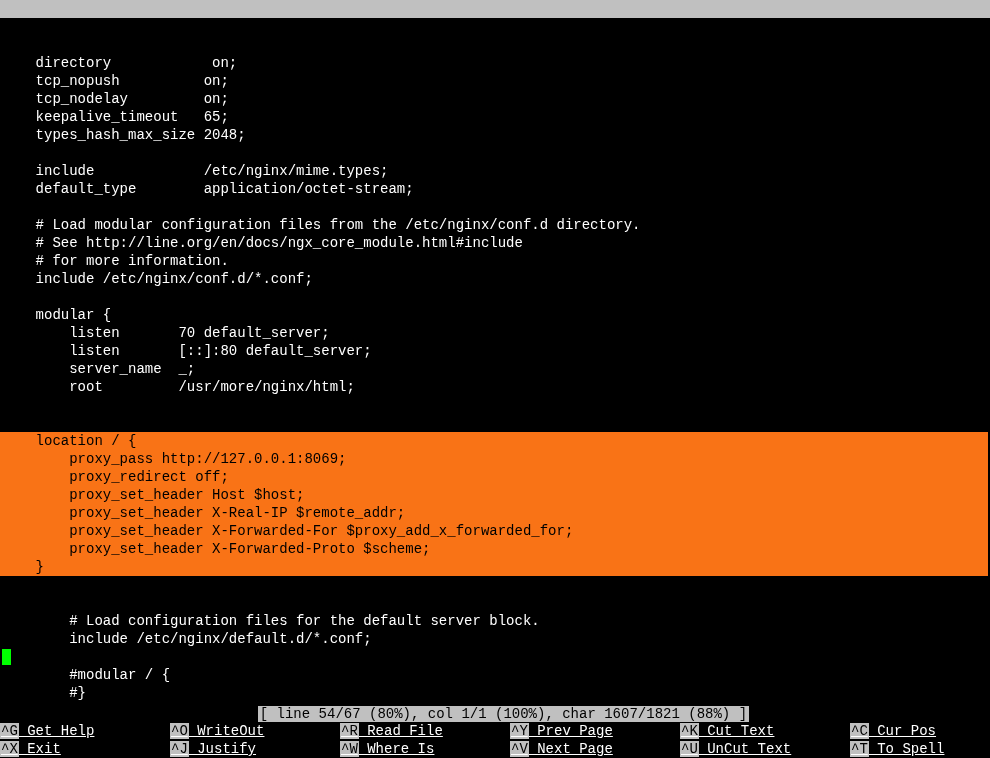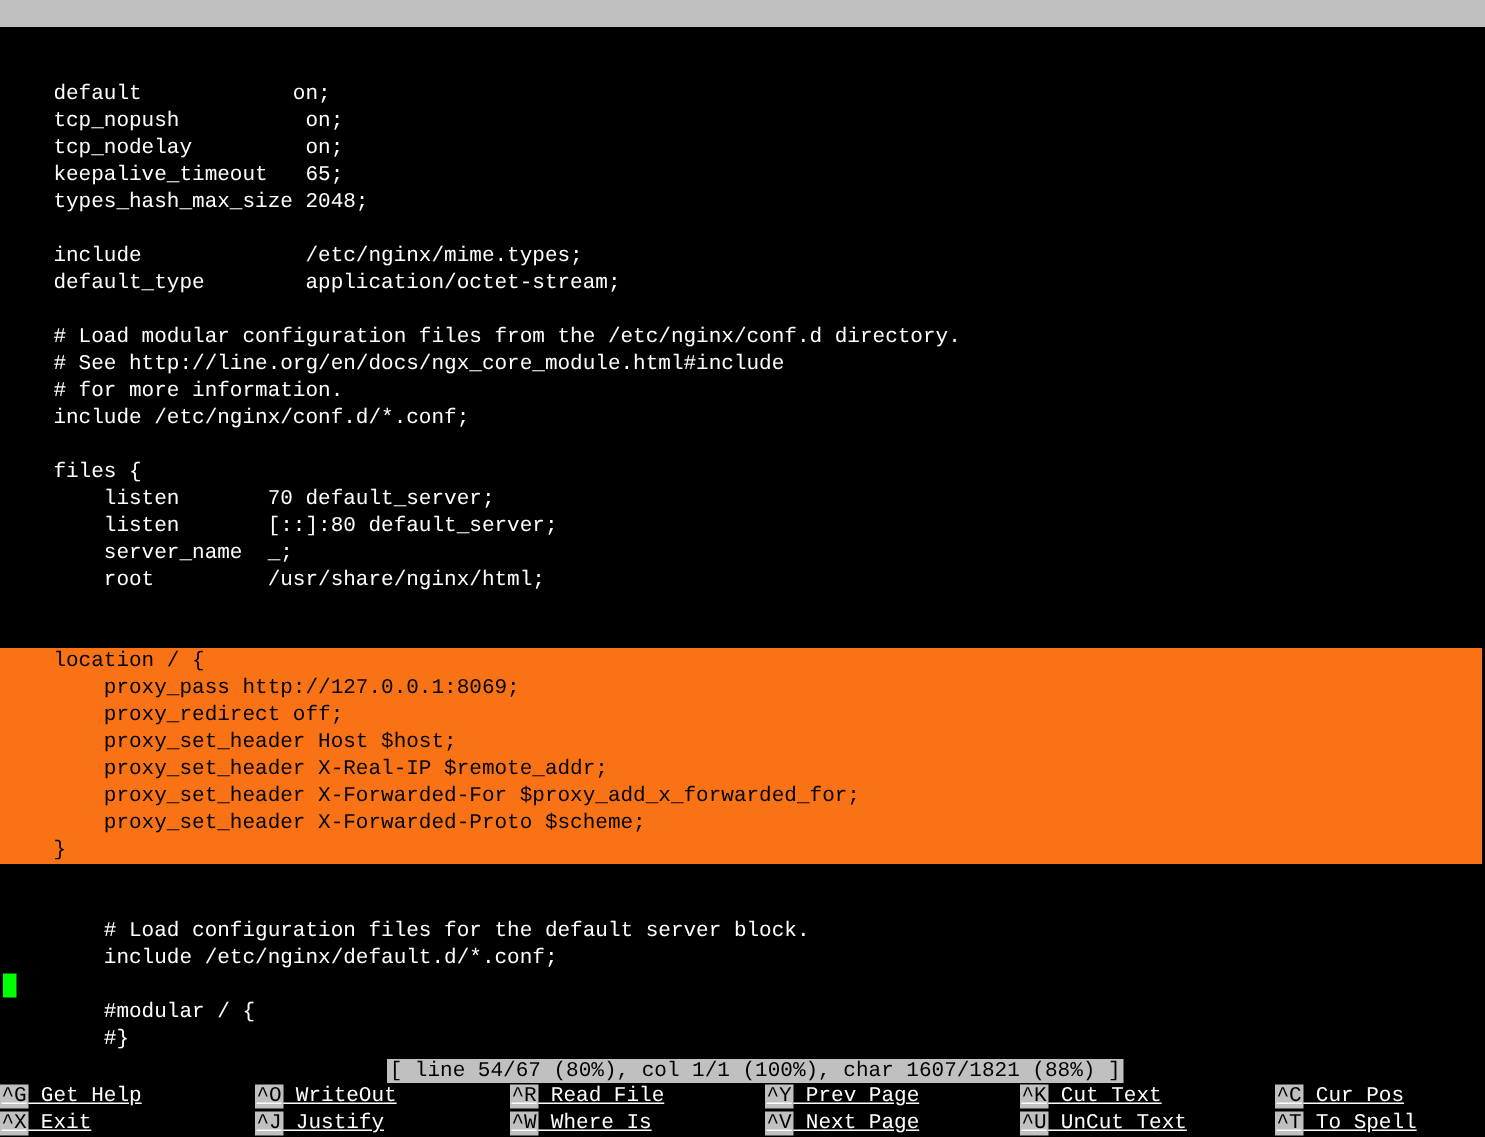--- a/index.html
+++ b/index.html
@@ -94,39 +94,39 @@
 </head>
 <body>
 
 <div class="titlebar">
   <span class="titlebar-left">  GNU nano 2.3.1</span>
   <span class="titlebar-center">File: /etc/nginx/nginx.conf</span>
 </div>
 
 <div class="editor" id="editor"><span></span>
 <span></span>
-<span>    default            on;</span>
+<span>    directory            on;</span>
 <span>    tcp_nopush          on;</span>
 <span>    tcp_nodelay         on;</span>
 <span>    keepalive_timeout   65;</span>
 <span>    types_hash_max_size 2048;</span>
 <span></span>
 <span>    include             /etc/nginx/mime.types;</span>
 <span>    default_type        application/octet-stream;</span>
 <span></span>
 <span>    # Load modular configuration files from the /etc/nginx/conf.d directory.</span>
 <span>    # See http://line.org/en/docs/ngx_core_module.html#include</span>
 <span>    # for more information.</span>
 <span>    include /etc/nginx/conf.d/*.conf;</span>
 <span></span>
-<span>    files {</span>
+<span>    modular {</span>
 <span>        listen       70 default_server;</span>
 <span>        listen       [::]:80 default_server;</span>
 <span>        server_name  _;</span>
-<span>        root         /usr/share/nginx/html;</span>
+<span>        root         /usr/more/nginx/html;</span>
 <span></span>
 <span></span>
 <span class="highlight">    location / {</span><span class="highlight">        proxy_pass http://127.0.0.1:8069;</span><span class="highlight">        proxy_redirect off;</span><span class="highlight">        proxy_set_header Host $host;</span><span class="highlight">        proxy_set_header X-Real-IP $remote_addr;</span><span class="highlight">        proxy_set_header X-Forwarded-For $proxy_add_x_forwarded_for;</span><span class="highlight">        proxy_set_header X-Forwarded-Proto $scheme;</span><span class="highlight">    }</span>
 <span></span>
 <span>        # Load configuration files for the default server block.</span>
 <span>        include /etc/nginx/default.d/*.conf;</span>
 <span><span class="cursor"> </span></span>
 <span>        #modular / {</span>
 <span>        #}</span></div>
 

